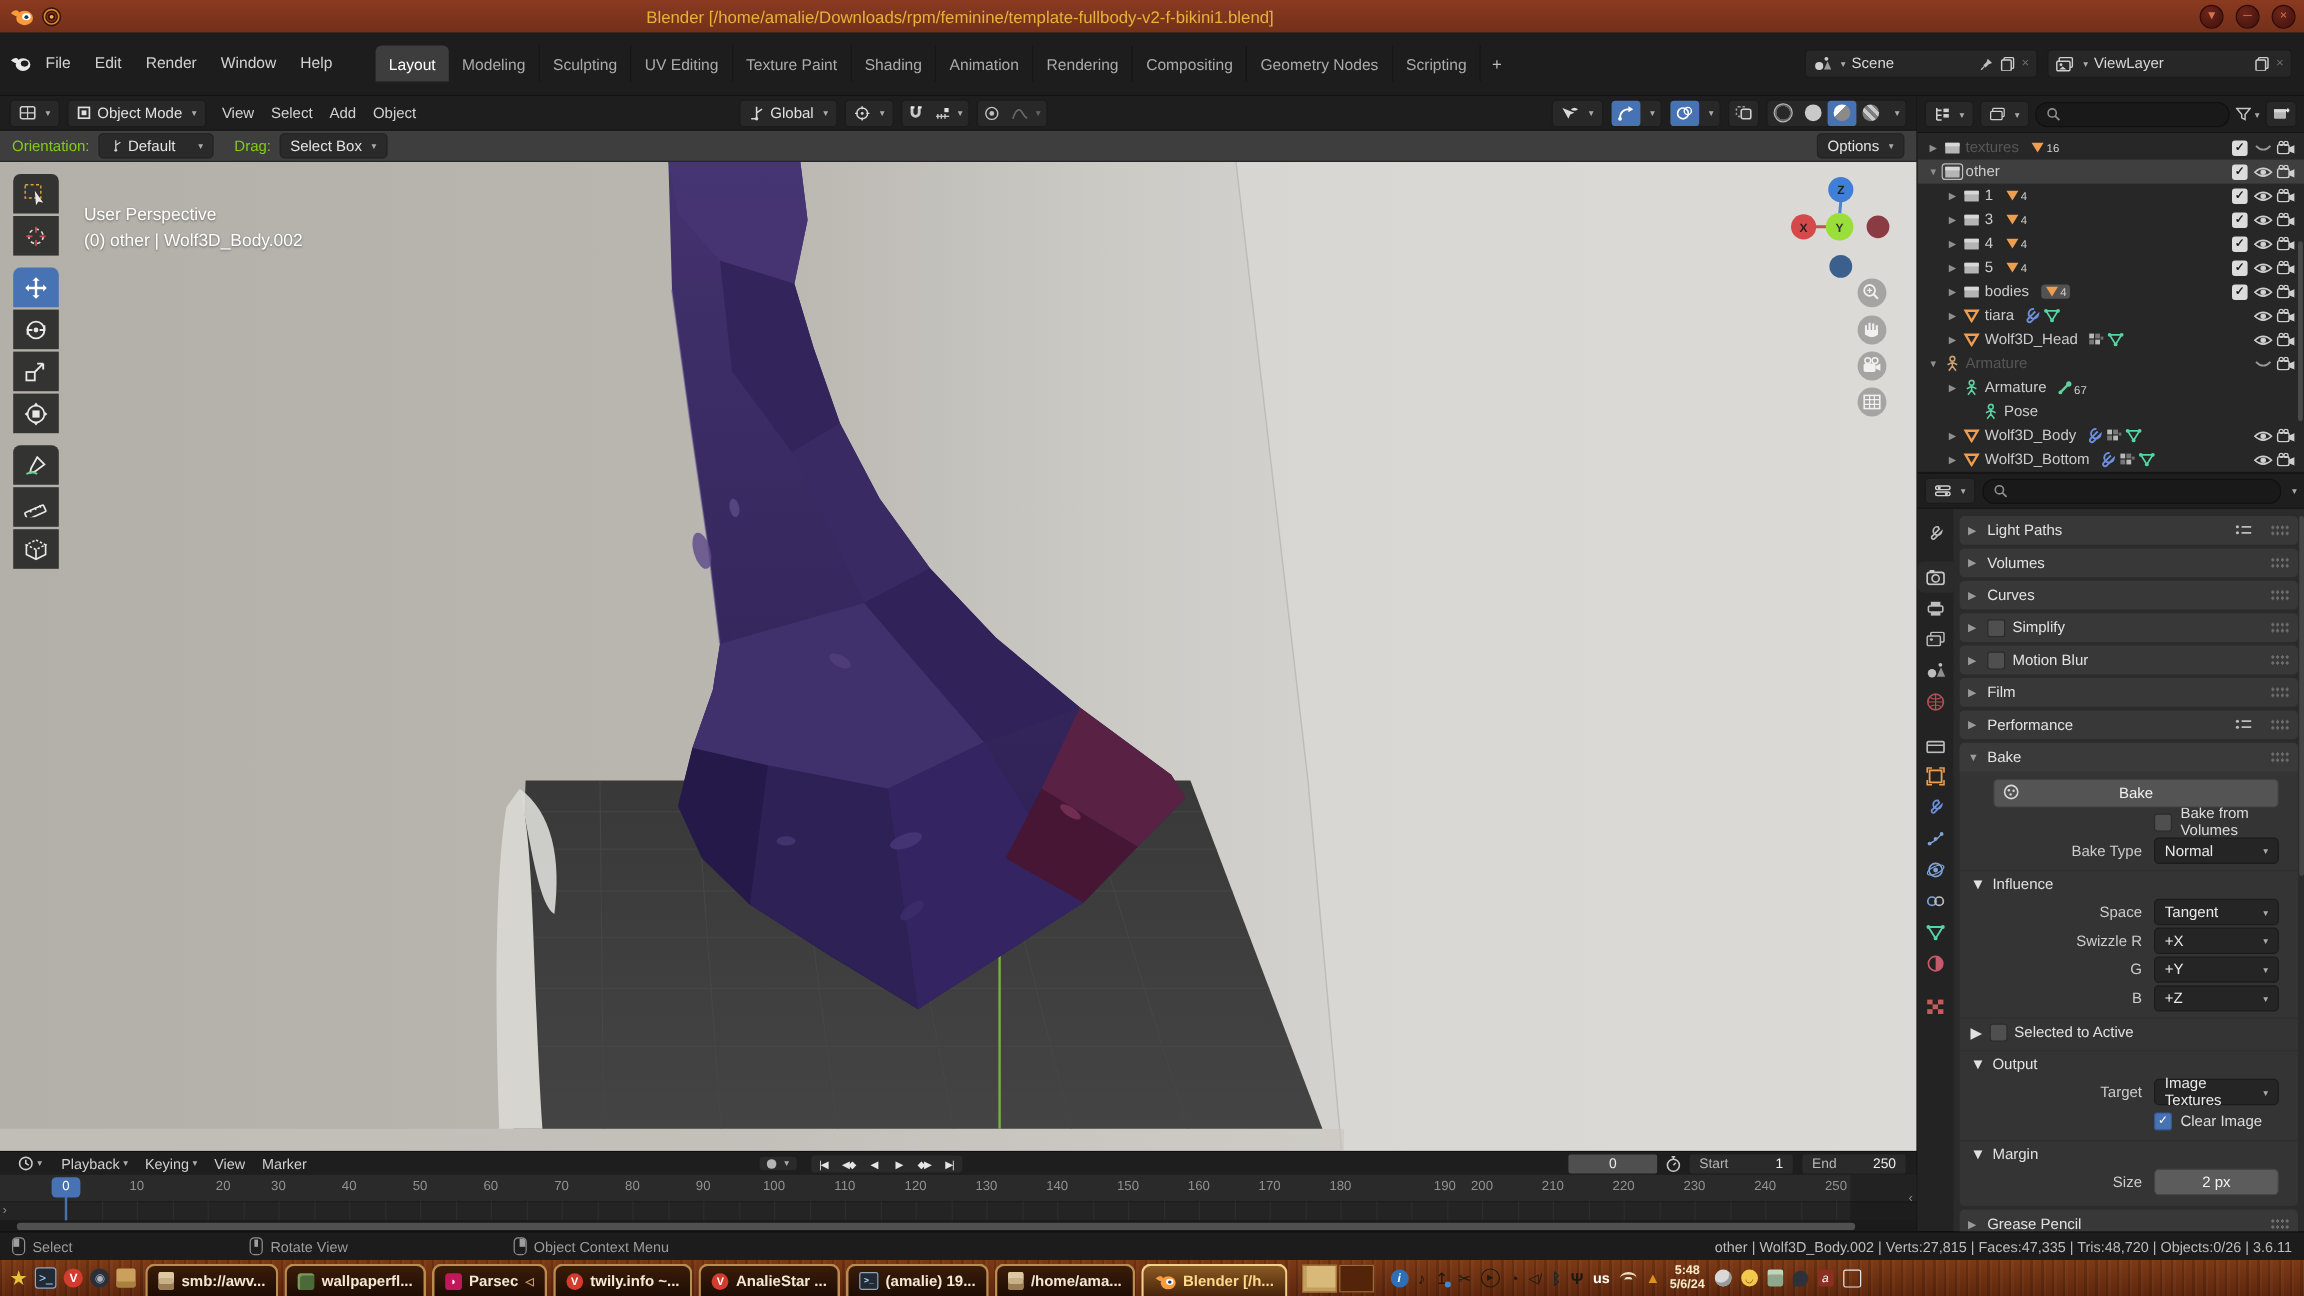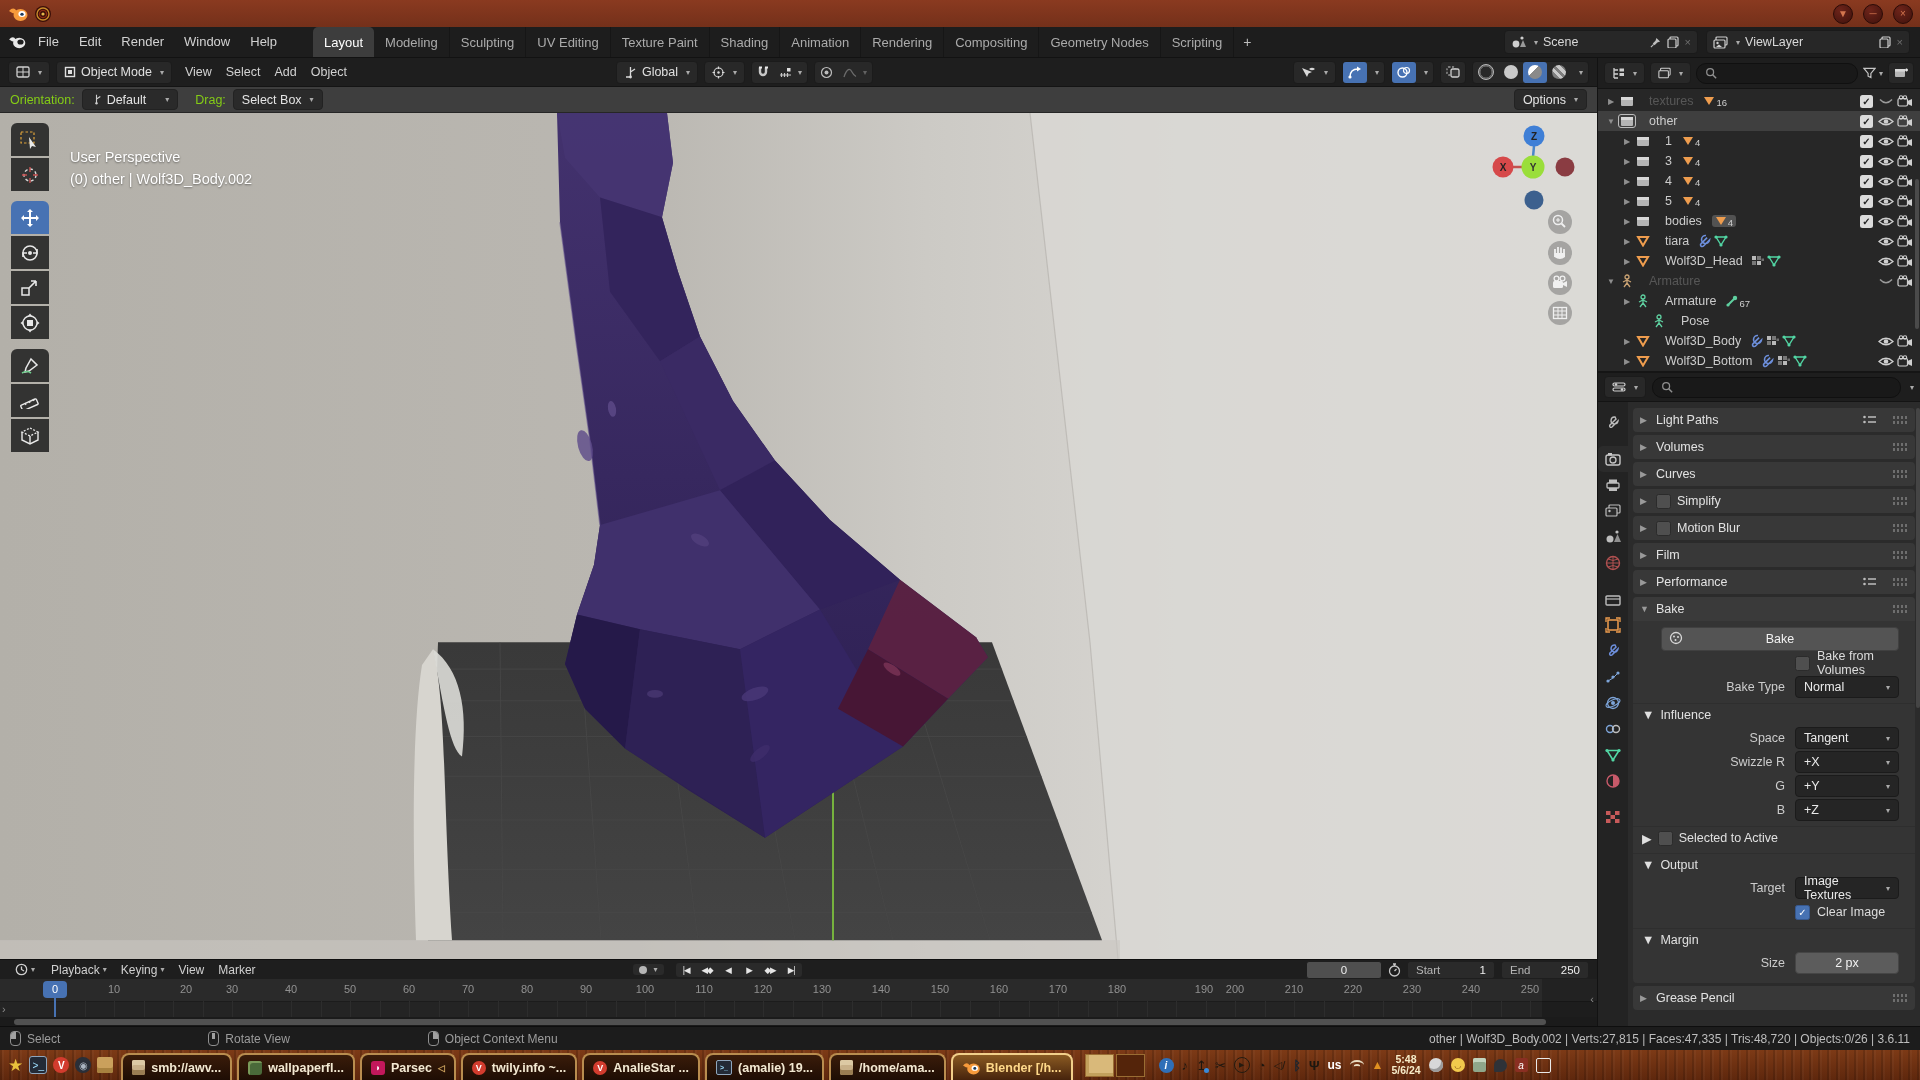--- a/index.html
+++ b/index.html
@@ -12,21 +12,21 @@
   
   .titlebar{flex:0 0 27px;background:linear-gradient(#8a3a20,#74301a);display:flex;align-items:center;
     padding:0 8px;position:relative;}
   .tb-title{position:absolute;left:800px;transform:translateX(-50%);color:#e3b33a;font-size:14px;white-space:nowrap;}
   .tb-icons{display:flex;gap:6px;align-items:center;}
   .tb-btns{position:absolute;right:7px;top:4px;display:flex;gap:10px;}
   .tb-btn{width:18px;height:18px;border-radius:50%;background:radial-gradient(circle at 35% 30%,#6e241a,#3f120c);
     border:1px solid #2a0b07;color:#d3764e;font-size:10px;line-height:17px;text-align:center;}
 
   
-  .menubar{flex:0 0 30px;background:#1d1d1d;border-bottom:1px solid #121212;display:flex;align-items:center;padding:0 8px;}
+  .menubar{flex:0 0 30px;background:#1d1d1d;border-bottom:1px solid #121212;display:flex;align-items:center;padding:11px 8px;}
   .mb-item{padding:0 10px;font-size:13px;color:#d2d2d2;line-height:30px;}
   .ws-tabs{display:flex;margin-left:26px;height:30px;align-items:stretch;}
   .ws-tab{padding:0 11px;font-size:13px;color:#ababab;display:flex;align-items:center;border-right:1px solid #161616;}
   .ws-tab.active{background:#3d3d3d;color:#fff;border-radius:5px 5px 0 0;border-right:none;}
   .ws-plus{padding:0 9px;color:#bdbdbd;font-size:14px;display:flex;align-items:center;}
   .id-widget{display:flex;align-items:center;background:#272727;border:1px solid #1a1a1a;border-radius:4px;
     height:22px;padding:0 6px;gap:5px;font-size:12.5px;color:#d8d8d8;margin-left:8px;}
   .id-widget .x{color:#6f6f6f;font-size:11px;}
   .scene-spacer{margin-left:auto;}
 
@@ -92,21 +92,21 @@
   
   .outliner{flex:0 0 311px;display:flex;flex-direction:column;border-bottom:2px solid #151515;}
   .ol-header{flex:0 0 30px;background:#1e1e1e;display:flex;align-items:center;padding:0 6px;gap:5px;border-bottom:1px solid #141414;}
   .search{flex:1;display:flex;align-items:center;gap:5px;background:#191919;border:1px solid #101010;border-radius:10px;
     height:19px;padding:0 8px;}
   .ol-rows{flex:1;background:#272727;padding-top:2px;position:relative;overflow:hidden;}
   .ol-row{height:20px;display:flex;align-items:center;font-size:12.5px;color:#cccccc;padding-right:6px;}
   .ol-row.sel{background:#41414f;background:#3f3f3f;}
   .ol-disc{width:14px;color:#8f8f8f;font-size:9px;text-align:center;flex:0 0 14px;}
   .ol-icon{width:17px;display:flex;justify-content:center;flex:0 0 17px;}
-  .ol-label{margin-left:14px;white-space:nowrap;}
+  .ol-label{margin-left:3px;white-space:nowrap;}
   .ol-label.dim{color:#8f8f8f;}
   .ol-data{display:flex;gap:3px;margin-left:8px;align-items:center;}
   .ol-badge{display:flex;align-items:flex-end;margin-left:10px;}
   .ol-badge .cnt{font-size:9.5px;color:#cfcfcf;margin-left:1px;margin-bottom:-2px;}
   .ol-badge.hl{background:#525252;border-radius:3px;padding:1px 3px;}
   .ol-sp{margin-left:auto;}
   .ol-tog{width:19px;display:flex;justify-content:center;flex:0 0 19px;}
   .ol-check{width:13px;height:13px;border-radius:2.5px;background:#dcdcdc;color:#1e1e1e;font-size:10px;
     line-height:13px;text-align:center;font-weight:bold;}
   .ol-scroll{position:absolute;right:1px;top:90px;width:4px;height:150px;background:#4a4a4a;border-radius:2px;}
@@ -198,20 +198,21 @@
       </span>
       <span>
         <svg width="18" height="18" viewBox="0 0 18 18">
             <circle cx="9" cy="9" r="8" fill="#3a0f08"></circle>
             <circle cx="9" cy="9" r="6" fill="none" stroke="#c98a2a" stroke-width="1.4"></circle>
             <circle cx="9" cy="9" r="3.6" fill="none" stroke="#8a2a12" stroke-width="1.3"></circle>
             <circle cx="9" cy="9" r="1.6" fill="#e8b84a"></circle>
           </svg>
       </span>
     </div>
+    <span class="tb-title">Blender [/home/amalie/Downloads/rpm/feminine/template-fullbody-v2-f-bikini1.blend]</span>
     <div class="tb-btns">
       <span class="tb-btn">▼</span>
       <span class="tb-btn">─</span>
       <span class="tb-btn">×</span>
     </div>
   </div>
 
   <div class="menubar">
     <span style="margin-right:2px;">
       <svg width="18" height="14" viewBox="0 0 20 16">

